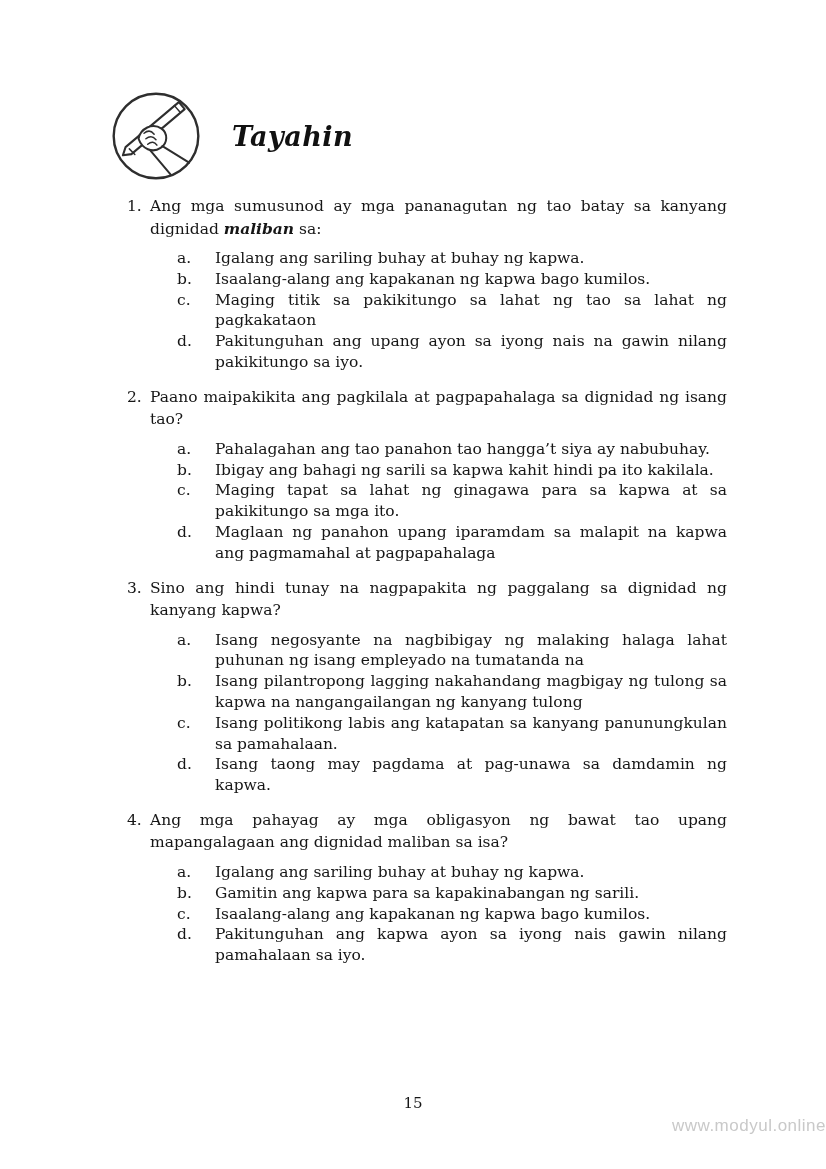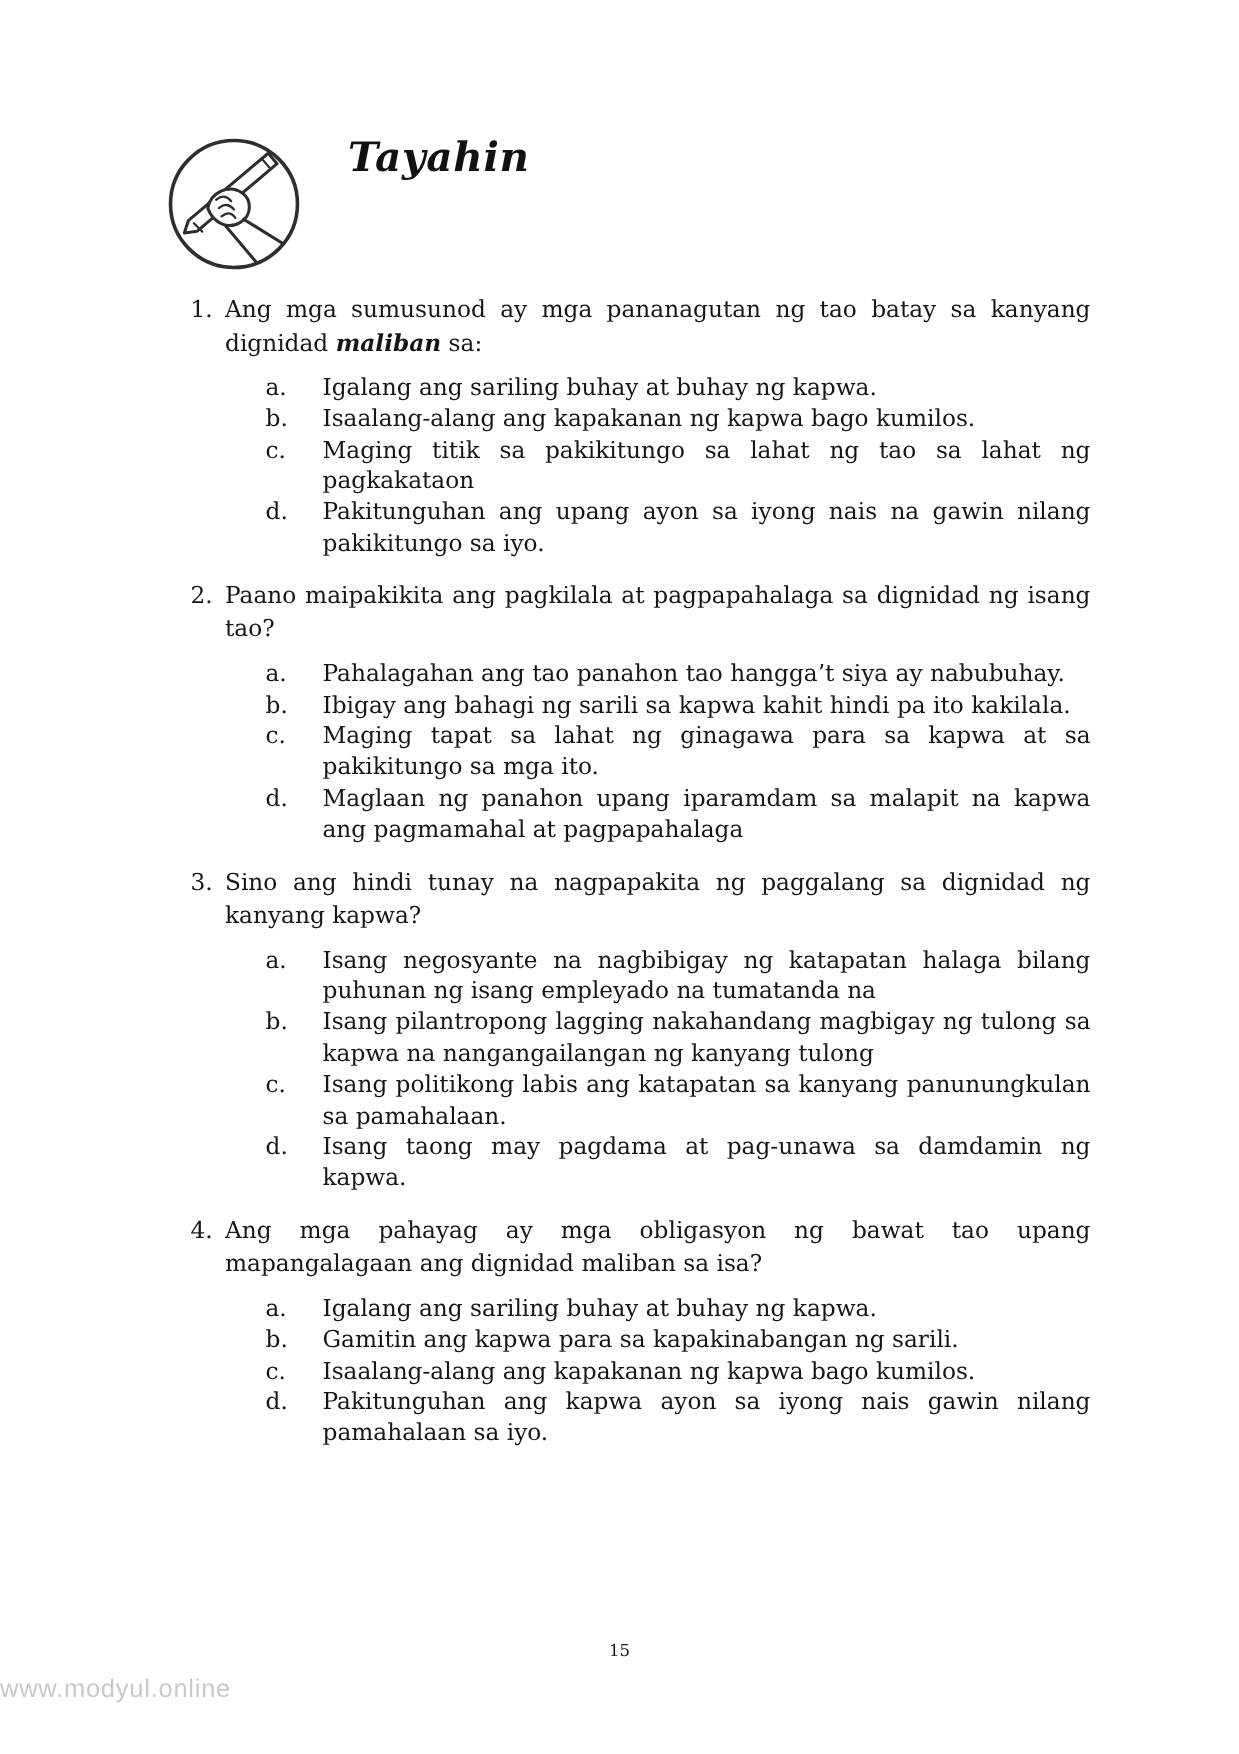--- a/index.html
+++ b/index.html
@@ -16,20 +16,21 @@
   .content {
     position: absolute;
     left: 100px;
     top: 0;
     width: 627px;
   }
   .header-row {
     margin-top: 90px;
     margin-left: 10px;
     display: flex;
+    align-items: center;
   }
   .icon-circle {
     width: 92px;
     height: 92px;
     flex: 0 0 auto;
   }
   .doc-title {
     margin-left: 30px;
     font-size: 27px;
     font-weight: bold;
@@ -63,30 +64,30 @@
     line-height: 20.8px;
   }
   .opt-letter { width: 38px; flex: 0 0 auto; }
   .opt-text { flex: 1; text-align: justify; }
   .page-number {
     position: absolute;
     top: 1094px;
     left: 0;
     width: 826px;
     text-align: center;
-    font-size: 11px;
+    font-size: 15px;
     color: #161616;
     font-family: "DejaVu Serif", "Liberation Serif", serif;
   }
   .watermark {
     position: absolute;
     top: 1116px;
     left: 0;
     width: 826px;
-    text-align: left;
+    text-align: right;
     font-size: 17px;
     letter-spacing: 0.5px;
     color: #c9c9c9;
     font-family: "Liberation Sans", "DejaVu Sans", sans-serif;
   }
 </style>
 </head>
 <body>
 
 <div class="page">
@@ -167,21 +168,21 @@
       </div>
 
       <div class="question">
         <div class="q-stem">
           <span class="q-num">3.</span>
           <div class="q-text"><span>Sino ang hindi tunay na nagpapakita ng paggalang sa dignidad ng kanyang kapwa?</span><em></em><span></span></div>
         </div>
         <div class="options">
           <div class="option">
             <span class="opt-letter">a.</span>
-            <div class="opt-text">Isang negosyante na nagbibigay ng katapatan halaga bilang puhunan ng isang empleyado na tumatanda na</div>
+            <div class="opt-text">Isang negosyante na nagbibigay ng malaking halaga lahat puhunan ng isang empleyado na tumatanda na</div>
           </div>
           <div class="option">
             <span class="opt-letter">b.</span>
             <div class="opt-text">Isang pilantropong lagging nakahandang magbigay ng tulong sa kapwa na nangangailangan ng kanyang tulong</div>
           </div>
           <div class="option">
             <span class="opt-letter">c.</span>
             <div class="opt-text">Isang politikong labis ang katapatan sa kanyang panunungkulan sa pamahalaan.</div>
           </div>
           <div class="option">

